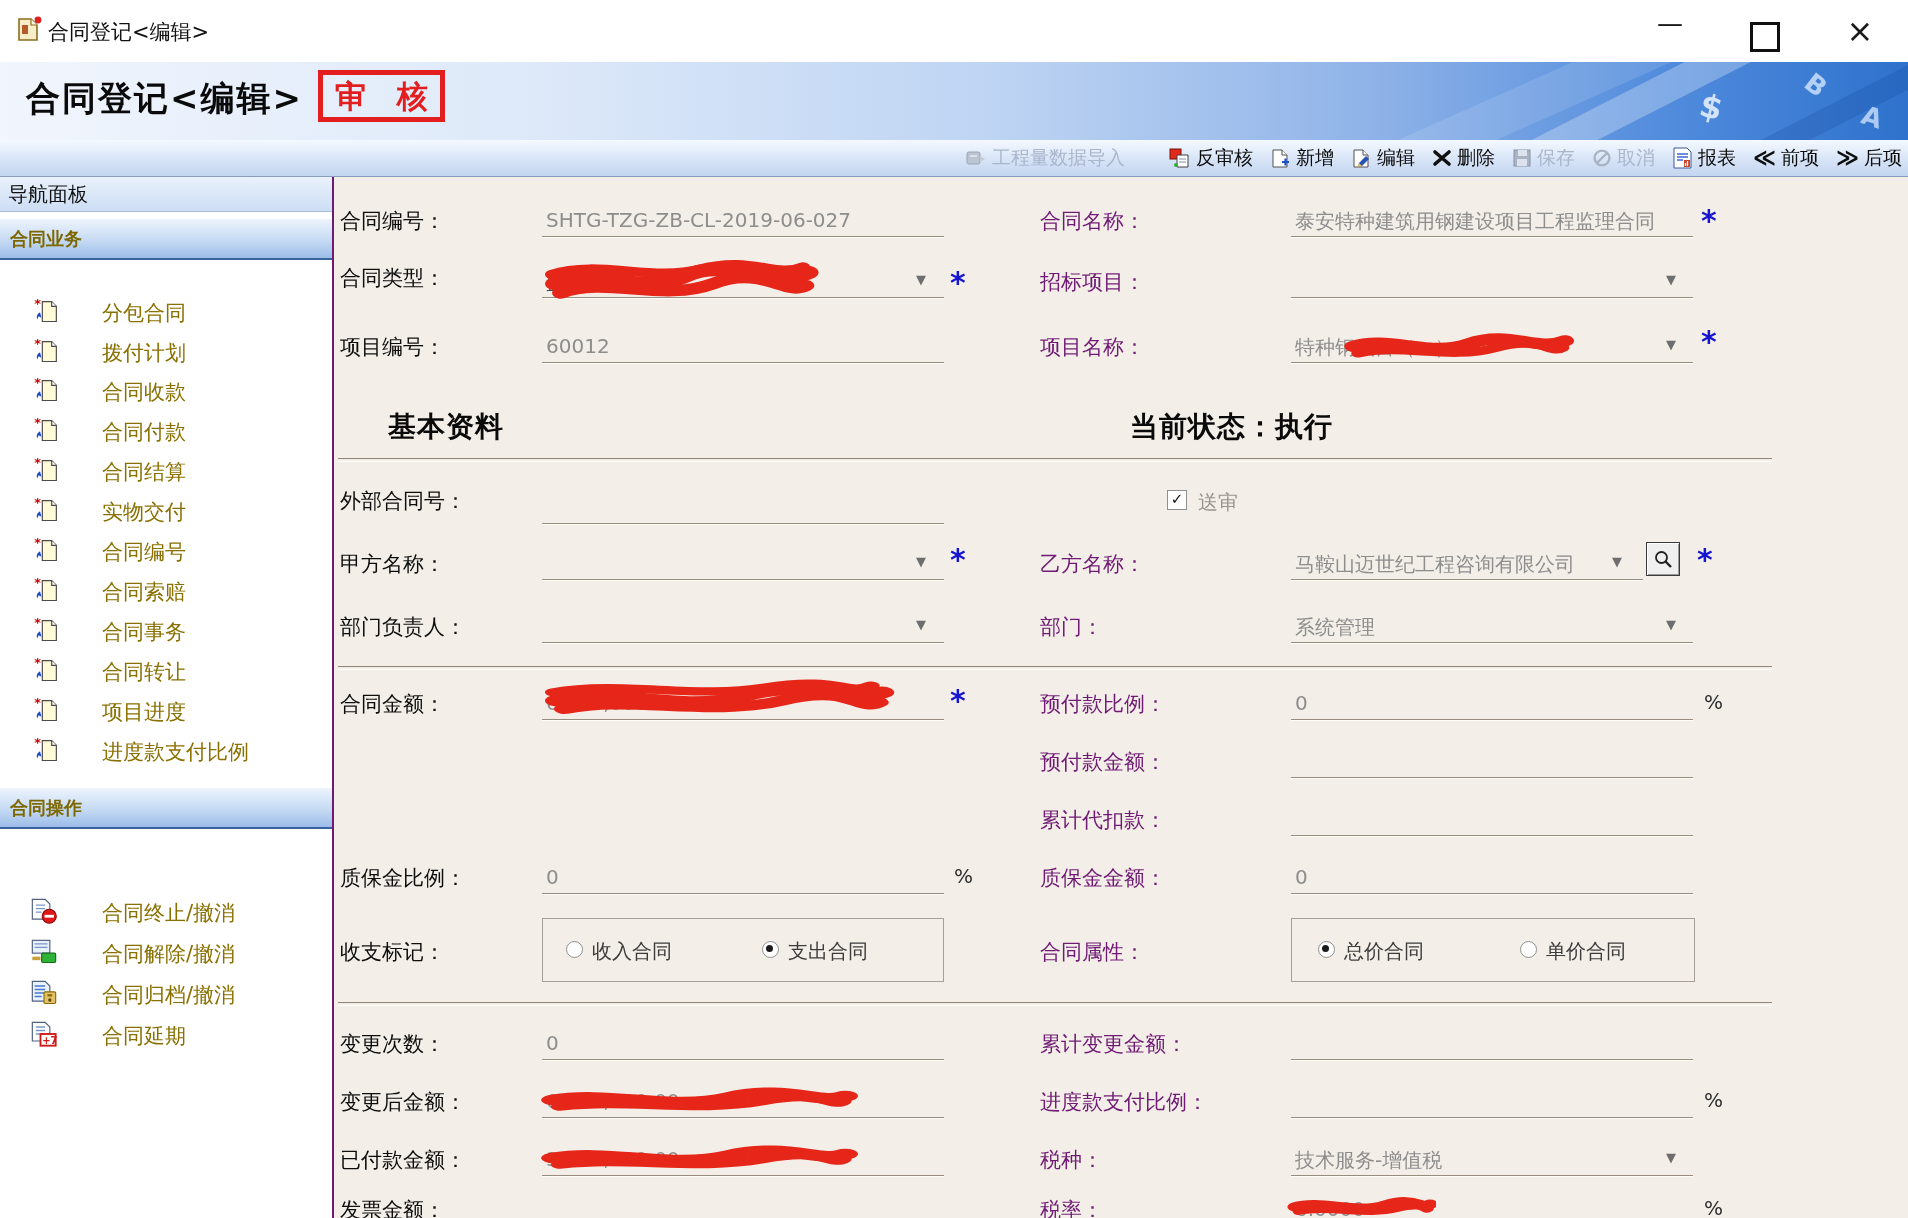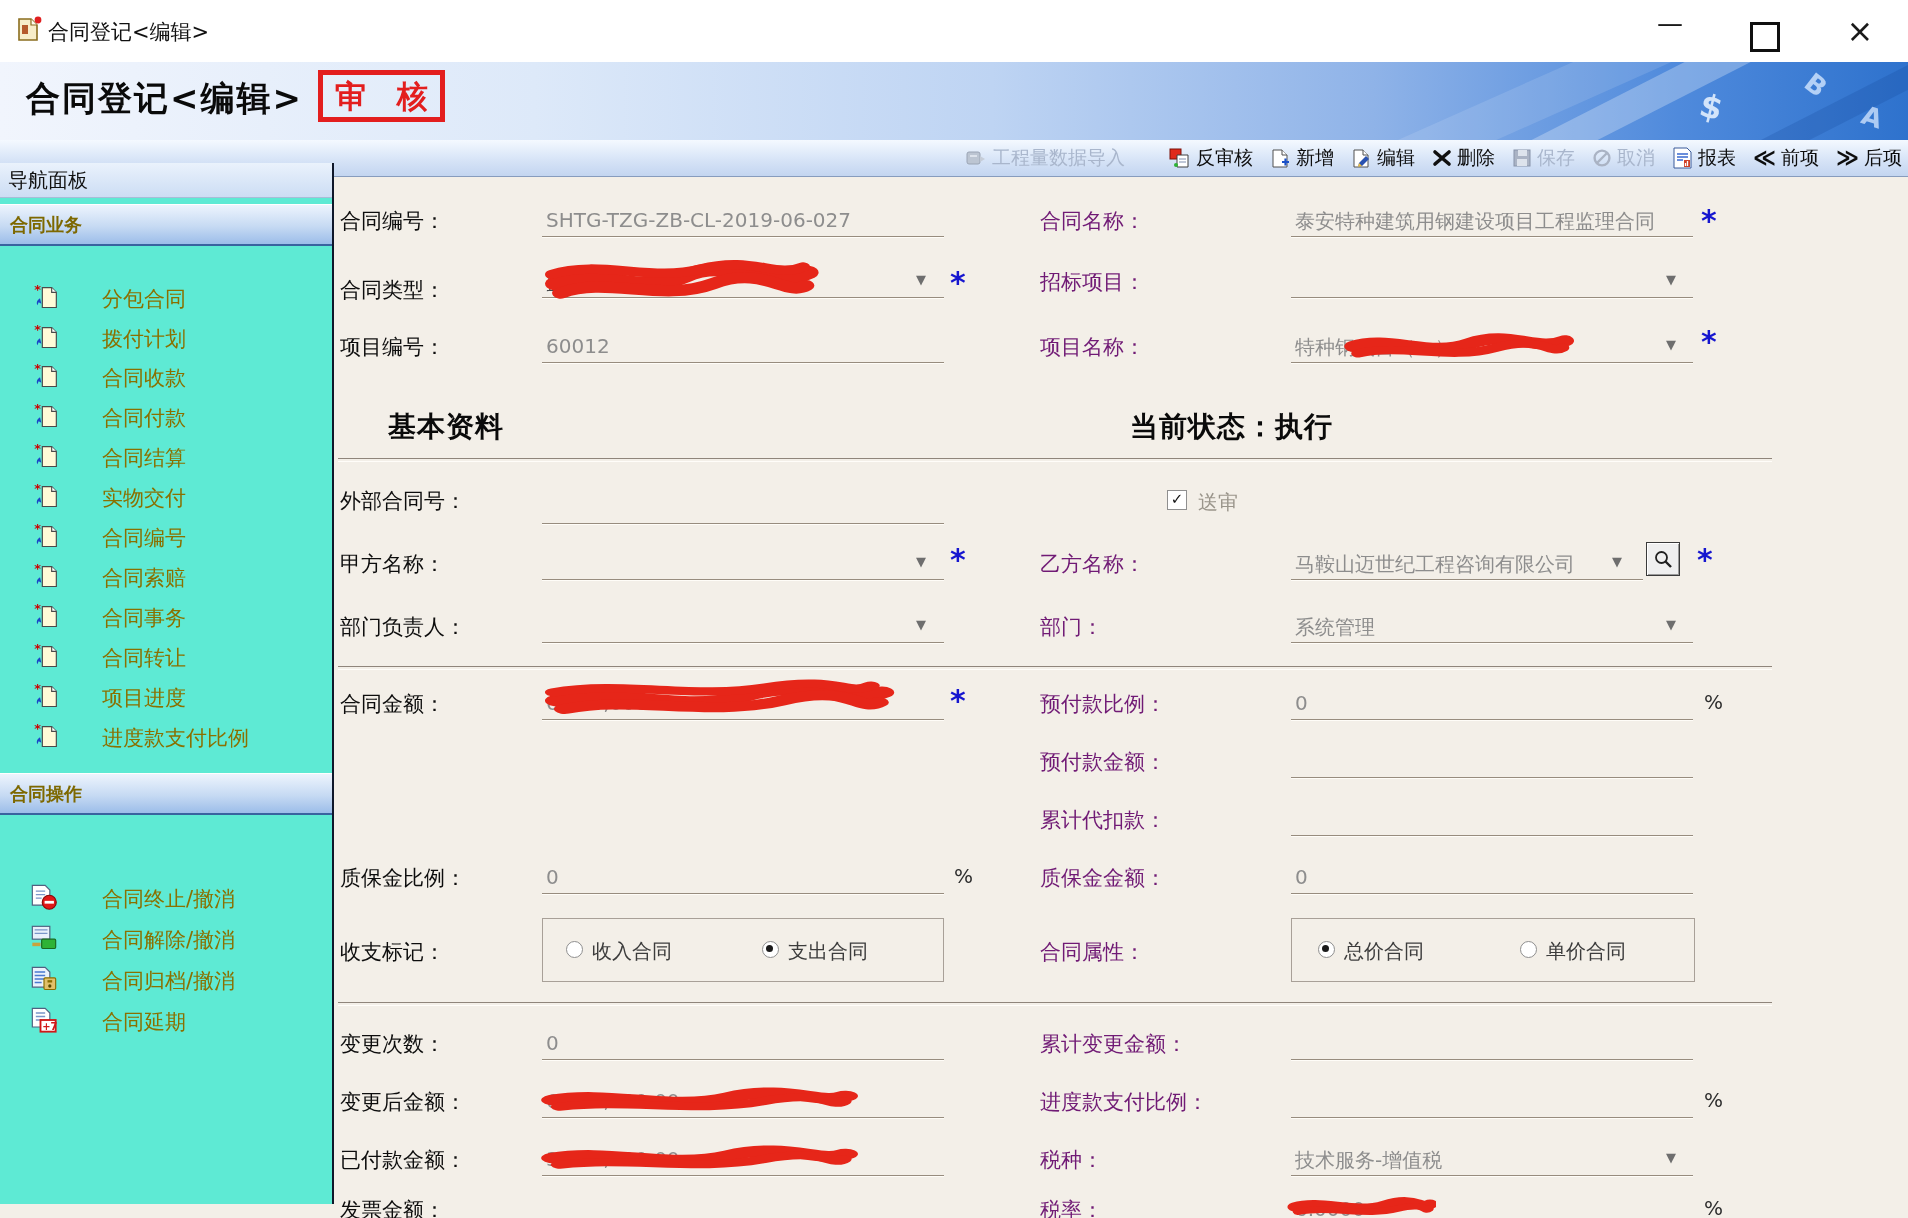--- a/index.html
+++ b/index.html
@@ -31,22 +31,22 @@
   .toolbar{position:absolute;left:0;top:140px;width:1908px;height:37px;box-sizing:border-box;
     background:linear-gradient(180deg,#f4f9ff 0%,#d7e4f7 55%,#c3d5f0 100%);
     border-bottom:1px solid #879cbd;display:flex;align-items:center;justify-content:flex-end;
     gap:17px;padding-right:6px;font-size:19px;color:#0d0d0d;}
   .tbtn{display:flex;align-items:center;gap:5px;white-space:nowrap;cursor:pointer;}
   .tbtn.disabled{color:#a9b6cc;}
   .tbtn .ticon{display:inline-flex;align-items:center;}
   .tglyph{font-size:22px;font-weight:700;line-height:20px;}
   .sep-gap{width:10px;}
   
-  .sidebar{position:absolute;left:0;top:163px;width:332px;height:1041px;background:#5eead4;
-    border-right:2px solid #0f172a;box-sizing:content-box;}
+  .sidebar{position:absolute;left:0;top:177px;width:332px;height:1041px;background:#ffffff;
+    border-right:2px solid #701a75;box-sizing:content-box;}
   .nav-title{position:absolute;left:0;top:0;width:100%;height:35px;box-sizing:border-box;
     background:linear-gradient(180deg,#eaf2fc,#ccddf4);border-bottom:1px solid #a8bcd8;
     font-size:20px;color:#101010;line-height:35px;padding-left:8px;}
   .group-hdr{position:absolute;left:0;width:100%;height:42px;box-sizing:border-box;
     background:linear-gradient(180deg,#edf4fd 0%,#c6daf3 55%,#9cbde9 100%);
     border-top:1px solid #ffffff;border-bottom:2px solid #39639f;
     font-size:18px;font-weight:700;color:#7d6800;line-height:40px;padding-left:10px;}
   #grp1{top:41px;} #grp2{top:610px;}
   .nav-item{position:absolute;left:0;width:100%;height:36px;cursor:pointer;}
   .nav-item .nicon{position:absolute;left:34px;top:3px;}
@@ -352,21 +352,21 @@
   </div>
 
   <div class="divider" style="top:458px"></div>
   <div class="divider" style="top:666px"></div>
   <div class="divider" style="top:1002px"></div>
 
   <span class="flabel" style="top:207px">合同编号：</span>
   <span class="fvalue" style="left:546px;top:208px;width:395px">SHTG-TZG-ZB-CL-2019-06-027</span>
   <div class="uline" style="left:542px;top:236px;width:402px"></div>
 
-  <span class="flabel" style="top:276px">合同类型：</span>
+  <span class="flabel" style="top:264px">合同类型：</span>
   <span class="fvalue dkvalue" style="left:546px;top:269px;width:350px">监理合同</span>
   <span class="arrow" style="left:916px;top:272px">▼</span>
   <div class="uline" style="left:542px;top:297px;width:402px"></div>
   <span class="ast" style="left:950px;top:268px">*</span>
   <svg class="scribble" style="left:538px;top:252px" width="282" height="56" viewBox="0 0 100 30" preserveAspectRatio="none">
     <path d="M6 17 C 20 7, 36 24, 52 13 S 82 21, 96 11" stroke-width="7"></path>
     <path d="M8 22 C 24 13, 44 27, 62 17 S 88 24, 95 18" stroke-width="6"></path>
     <path d="M5 12 C 22 4, 40 16, 58 9 S 84 14, 94 8" stroke-width="5"></path>
   </svg>
 

